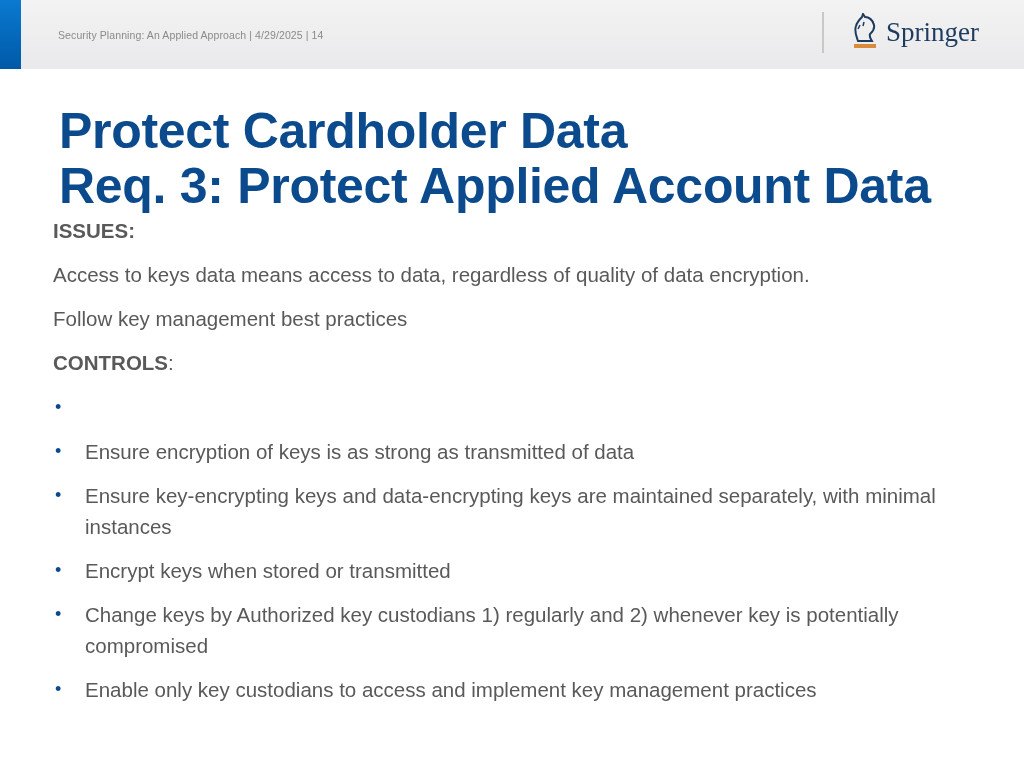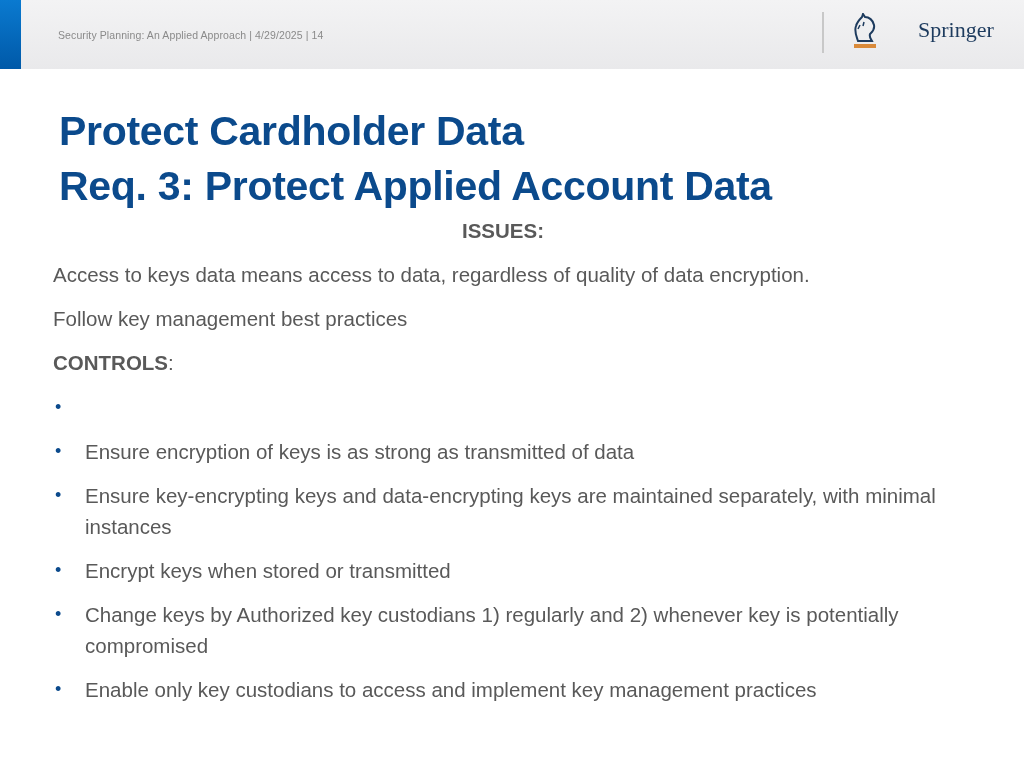--- a/index.html
+++ b/index.html
@@ -24,33 +24,33 @@
     .divider {
       position: absolute; left: 822px; top: 12px; width: 2px; height: 41px;
       background: #c8c8c8;
     }
     .logo {
       position: absolute; left: 850px; top: 13px; height: 40px; width: 130px;
     }
     .logo-horse { position: absolute; left: 0; top: 0; width: 30px; height: 38px; }
     .logo-text {
       position: absolute; left: 36px; top: 4px;
-      font-family: "Liberation Serif", serif; font-size: 22px; color: #1d3b5e; margin-left: 32px;
+      font-family: "Liberation Serif", serif; font-size: 27px; color: #1d3b5e;
     }
     .title {
       position: absolute; left: 59px; top: 104px;
-      font-size: 41px; font-weight: bold; color: #0b4a8c; line-height: 55px;
+      font-size: 50px; font-weight: bold; color: #0b4a8c; line-height: 55px;
       letter-spacing: -0.3px;
     }
     .content {
       position: absolute; left: 53px; top: 216px; width: 900px;
       font-size: 20.5px; color: #595959;
     }
     .line { height: 44px; line-height: 29px; white-space: nowrap; }
-    .bold { font-weight: bold; text-align: center; }
+    .bold { font-weight: bold; }
     .bullet {
       position: relative; padding-left: 32px; line-height: 31px;
       margin-bottom: 13px; white-space: normal;
     }
     .bullet .dot {
       position: absolute; left: 2px; top: 0; color: #0b4a8c; font-size: 18px;
     }
     .bullet.single { height: 31px; }
   </style>
 </head>

